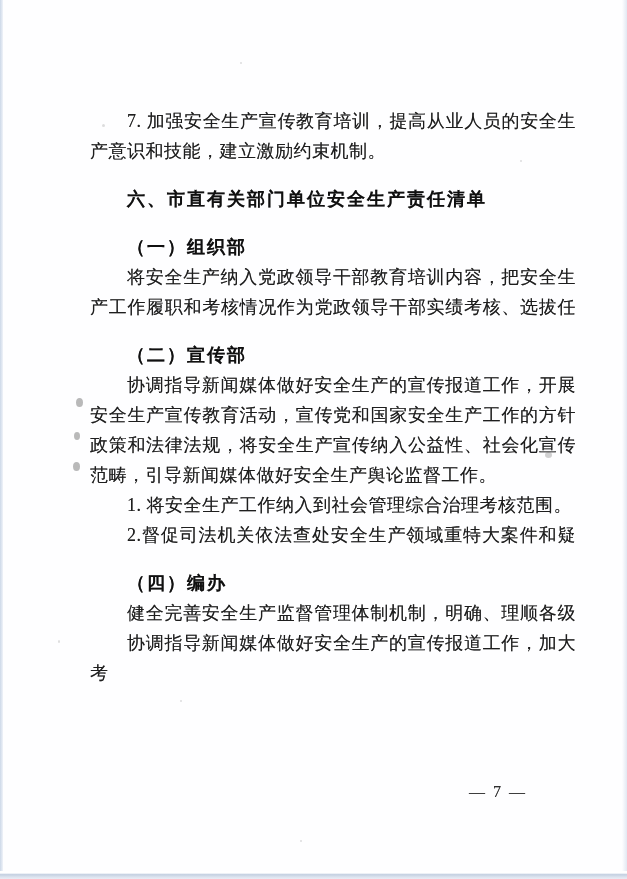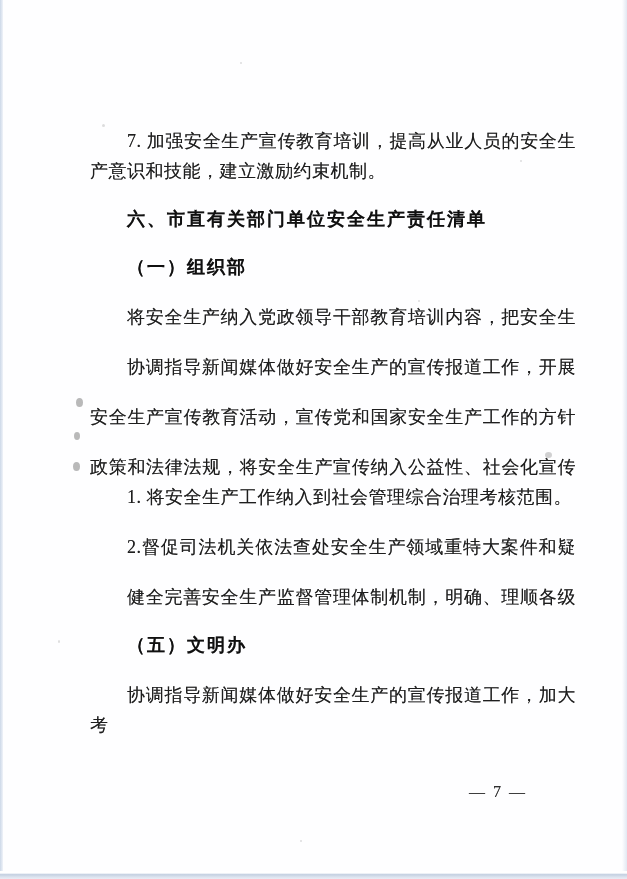--- a/index.html
+++ b/index.html
@@ -17,21 +17,21 @@
   .edge-right{position:absolute;right:0;top:0;bottom:0;width:5px;
     background:linear-gradient(to left,#e2e8f2,rgba(255,255,255,0));}
   
   .content{position:absolute;left:90px;top:106px;width:486px;}
   .line{
     height:30px;line-height:30px;
     font-size:18px;letter-spacing:.5px;color:#1e1e1e;
     white-space:nowrap;
     text-shadow:0 0 .4px rgba(20,20,20,.55);
   }
-  .line.fill{white-space:normal;text-align:justify;text-align-last:justify;margin-top:20px;}
+  .line.fill{white-space:normal;text-align:justify;text-align-last:justify;}
   .line.indent{text-indent:37px;}
   .line.heading{
     font-family:"Liberation Sans","DejaVu Sans",sans-serif;
     font-weight:700;letter-spacing:2px;text-indent:37px;
     color:#101010;margin-top:18px;
   }
   .page-number{
     position:absolute;top:783px;right:100px;
     font-size:16px;letter-spacing:2px;color:#2e2e2e;
     text-shadow:0 0 .4px rgba(20,20,20,.5);
@@ -45,27 +45,30 @@
 <body>
 
 <div class="page">
 
   <div class="content">
       <div class="line indent fill">7. 加强安全生产宣传教育培训，提高从业人员的安全生</div>
       <div class="line body">产意识和技能，建立激励约束机制。</div>
       <div class="line heading">六、市直有关部门单位安全生产责任清单</div>
       <div class="line heading">（一）组织部</div>
       <div class="line indent fill">将安全生产纳入党政领导干部教育培训内容，把安全生</div>
+      <div class="line body fill">产工作履职和考核情况作为党政领导干部实绩考核、选拔任</div>
+      <div class="line heading">（二）宣传部</div>
       <div class="line indent fill">协调指导新闻媒体做好安全生产的宣传报道工作，开展</div>
       <div class="line body fill">安全生产宣传教育活动，宣传党和国家安全生产工作的方针</div>
       <div class="line body fill">政策和法律法规，将安全生产宣传纳入公益性、社会化宣传</div>
+      <div class="line body">范畴，引导新闻媒体做好安全生产舆论监督工作。</div>
       <div class="line indent">1. 将安全生产工作纳入到社会管理综合治理考核范围。</div>
       <div class="line indent fill">2.督促司法机关依法查处安全生产领域重特大案件和疑</div>
+      <div class="line heading">（四）编办</div>
       <div class="line indent fill">健全完善安全生产监督管理体制机制，明确、理顺各级</div>
-      <div class="line heading">（五）文明办</div>
       <div class="line indent fill">协调指导新闻媒体做好安全生产的宣传报道工作，加大考</div>
     </div>
 
   <div class="page-number">— 7 —</div>
 
   <div class="speck" style="left:76px;top:398px;width:7px;height:9px;"></div>
   <div class="speck" style="left:74px;top:432px;width:6px;height:8px;"></div>
   <div class="speck" style="left:73px;top:462px;width:7px;height:9px;"></div>
   <div class="speck" style="left:545px;top:452px;width:7px;height:6px;opacity:.25;"></div>
   <div class="speck dot" style="left:102px;top:124px;width:3px;height:3px;"></div>

